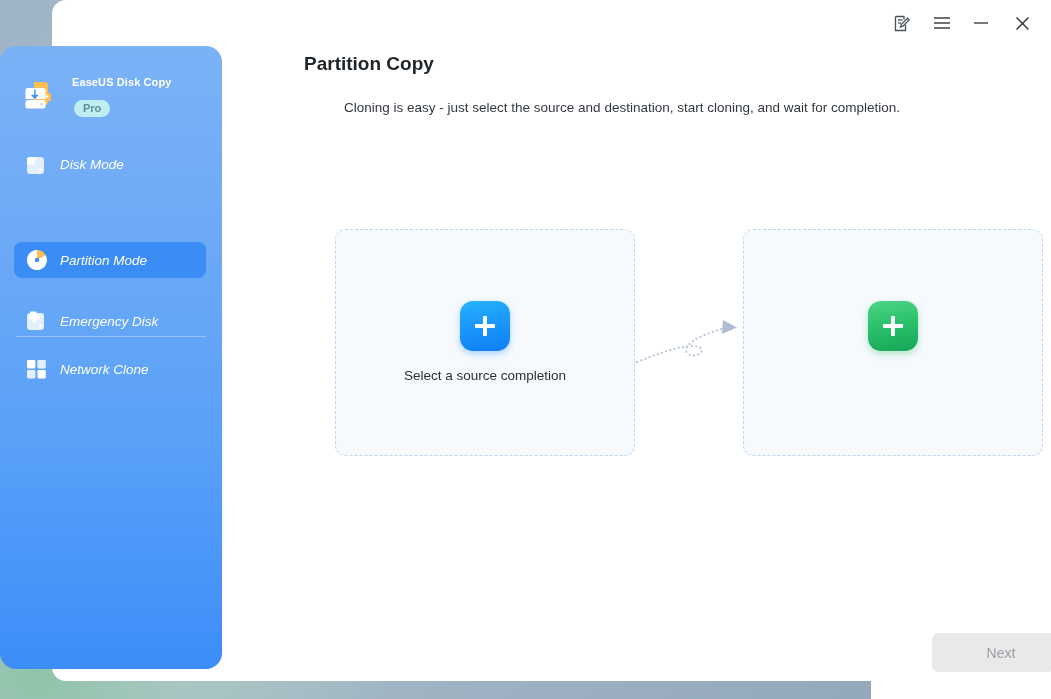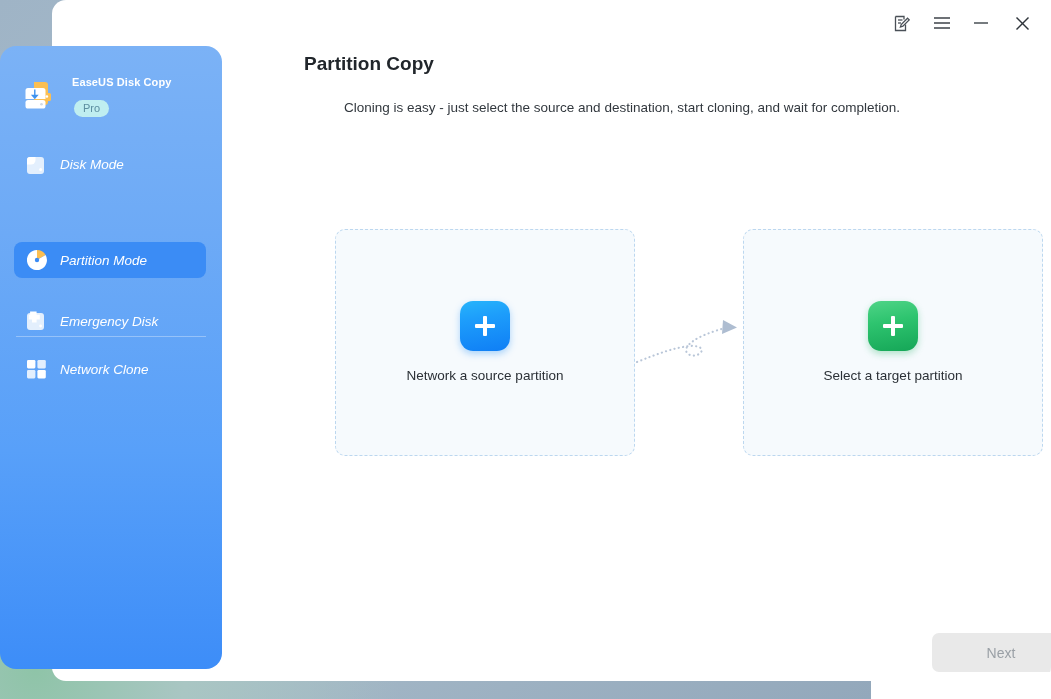--- a/index.html
+++ b/index.html
@@ -87,21 +87,21 @@
     white-space: nowrap;
     letter-spacing: .1px;
   }
   #brand-badge {
     position: absolute;
     left: 54px;
     top: 28px;
     background: #bfeef0;
     color: #5d8fa0;
     font-size: 11px;
-    font-weight: normal;
+    font-weight: bold;
     padding: 2px 9px 3px 9px;
     border-radius: 9px;
     line-height: 12px;
   }
 
   .nav-item {
     position: absolute;
     left: 14px;
     width: 192px;
     height: 36px;
@@ -288,35 +288,34 @@
 
     <div id="content">
 
       <div id="page-title">Partition Copy</div>
       <div id="page-subtitle">Cloning is easy - just select the source and destination, start cloning, and wait for completion.</div>
 
       <div class="drop-card" id="card-source">
         <div class="plus-btn" id="plus-source">
           <span class="plus-glyph"></span>
         </div>
-        <div class="card-caption">Network a source partition</div>
+        <div class="card-caption">Select a source completion</div>
       </div>
 
       <div id="connector">
         <svg width="110" height="60" viewBox="0 0 110 60">
           <path d="M4 48 C 24 40, 40 34, 56 32 C 68 31, 72 36, 66 40 C 60 44, 50 40, 54 33 C 60 24, 78 18, 92 14" fill="none" stroke="#b9c6d8" stroke-width="2.1" stroke-linecap="round" stroke-dasharray="0.2 4.2"></path>
           <path d="M90 6 L104 13.5 L89 20 Z" fill="#aebdd1"></path>
         </svg>
       </div>
 
       <div class="drop-card" id="card-target">
         <div class="plus-btn" id="plus-target">
           <span class="plus-glyph"></span>
         </div>
-        <div class="card-caption">Select a target partition</div>
       </div>
 
       <button id="next-button">Next</button>
     </div>
   </div>
 
   <div id="sidebar">
 
     <div id="brand">
       <div id="brand-icon">

